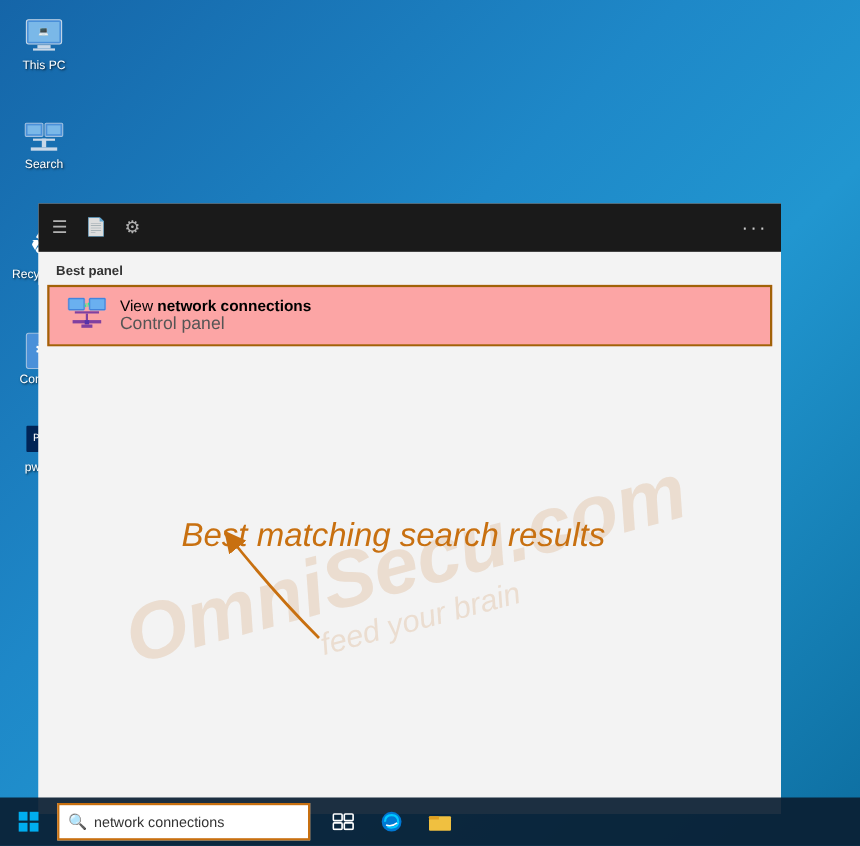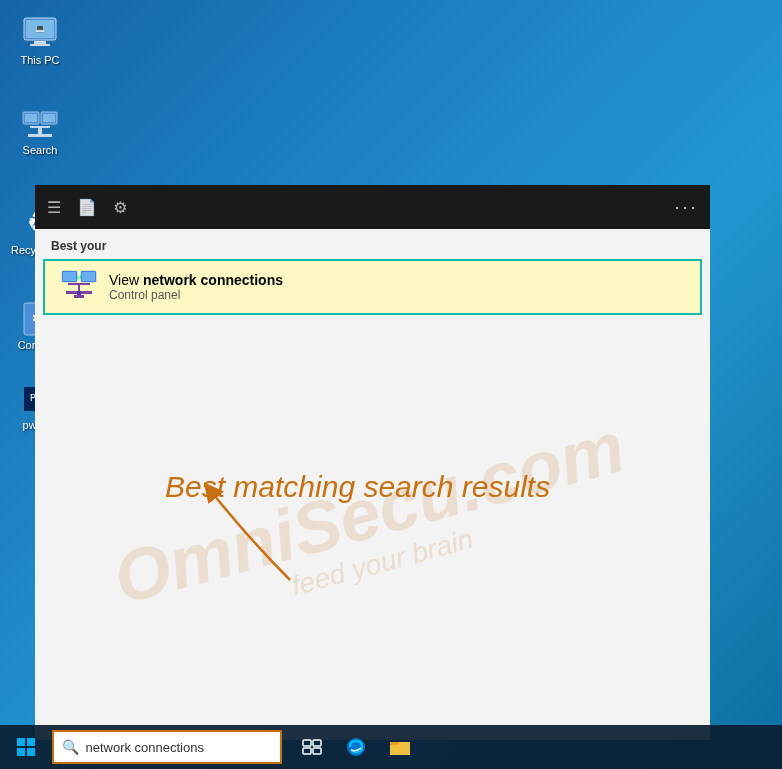--- a/index.html
+++ b/index.html
@@ -91,42 +91,42 @@
       color: #333;
       padding: 10px 16px 6px 16px;
       background: #f3f3f3;
     }
 
     
     .result-item {
       display: flex;
       align-items: center;
       padding: 8px 16px;
-      background: #fef9c3;
+      background: #fca5a5;
       margin: 0 8px;
-      border: 2px solid #14b8a6;
+      border: 2px solid #a16207;
       cursor: pointer;
       min-height: 56px;
     }
     .result-icon {
       width: 36px;
       height: 36px;
       margin-right: 12px;
       flex-shrink: 0;
     }
     .result-text .result-title {
       font-size: 14px;
       color: #000;
       font-weight: 400;
     }
     .result-text .result-title strong {
       font-weight: 700;
     }
     .result-text .result-subtitle {
-      font-size: 12px;
+      font-size: 16px;
       color: #555;
       margin-top: 0;
     }
 
     
     .main-content {
       flex: 1;
       background: #f3f3f3;
       position: relative;
       overflow: hidden;
@@ -303,21 +303,21 @@
 
   <div class="search-panel">
 
     <div class="toolbar">
       <span class="toolbar-icon">☰</span>
       <span class="toolbar-icon">📄</span>
       <span class="toolbar-icon">⚙</span>
       <span class="toolbar-dots">···</span>
     </div>
 
-    <div class="best-match-label">Best your</div>
+    <div class="best-match-label">Best panel</div>
 
     <div class="result-item">
 
       <svg class="result-icon" viewBox="0 0 36 36" xmlns="http://www.w3.org/2000/svg">
         <rect x="1" y="2" width="15" height="11" rx="1" fill="#3a7bd5" stroke="#5599ee" stroke-width="0.5"></rect>
         <rect x="2" y="3" width="13" height="9" fill="#6ab0f0"></rect>
         <rect x="20" y="2" width="15" height="11" rx="1" fill="#3a7bd5" stroke="#5599ee" stroke-width="0.5"></rect>
         <rect x="21" y="3" width="13" height="9" fill="#6ab0f0"></rect>
         <rect x="7" y="14" width="22" height="2" fill="#8040a0"></rect>
         <rect x="17" y="16" width="2" height="6" fill="#8040a0"></rect>

